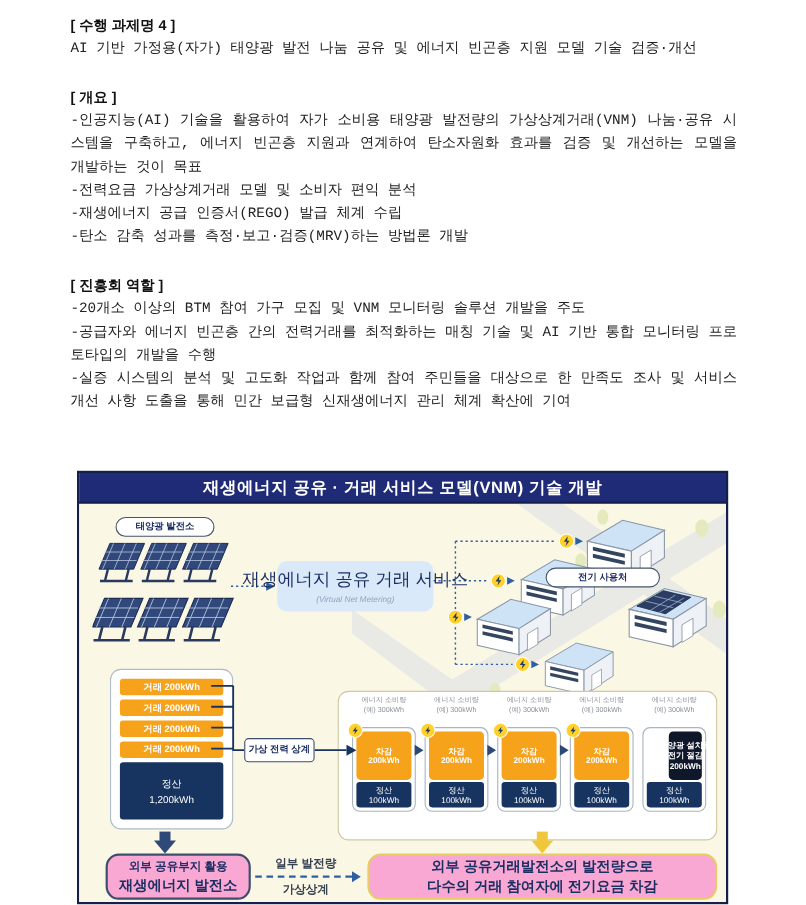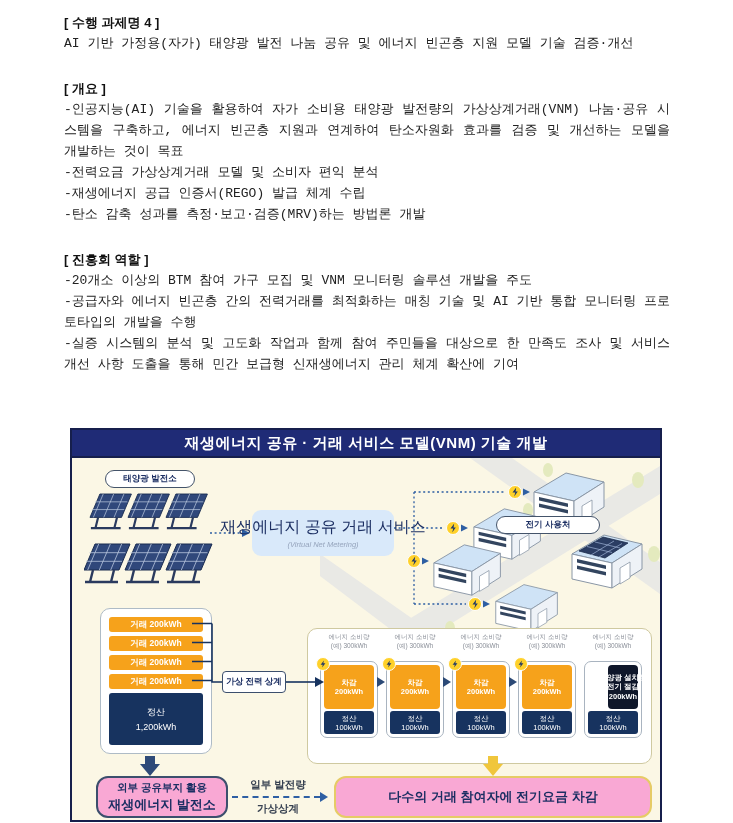--- a/index.html
+++ b/index.html
@@ -349,17 +349,18 @@
       <div class="l1">외부 공유부지 활용</div>
       <div class="l2">재생에너지 발전소</div>
     </div>
 
     <div class="small-lbl abs" style="left:158px; top:320px; width:96px;">일부 발전량</div>
     <div class="dash-line abs" style="left:160px; top:338px; width:88px;"></div>
     <div class="dash-head abs" style="left:248px; top:334px;"></div>
     <div class="small-lbl abs" style="left:158px; top:344px; width:96px;">가상상계</div>
 
     <div class="big-box result-box abs" style="left:262px; top:318px; width:318px; height:42px;">
+      <div class="l1">외부 공유거래발전소의 발전량으로</div>
       <div class="l2">다수의 거래 참여자에 전기요금 차감</div>
     </div>
 
   </div>
 </div>
 
 </body></html>

